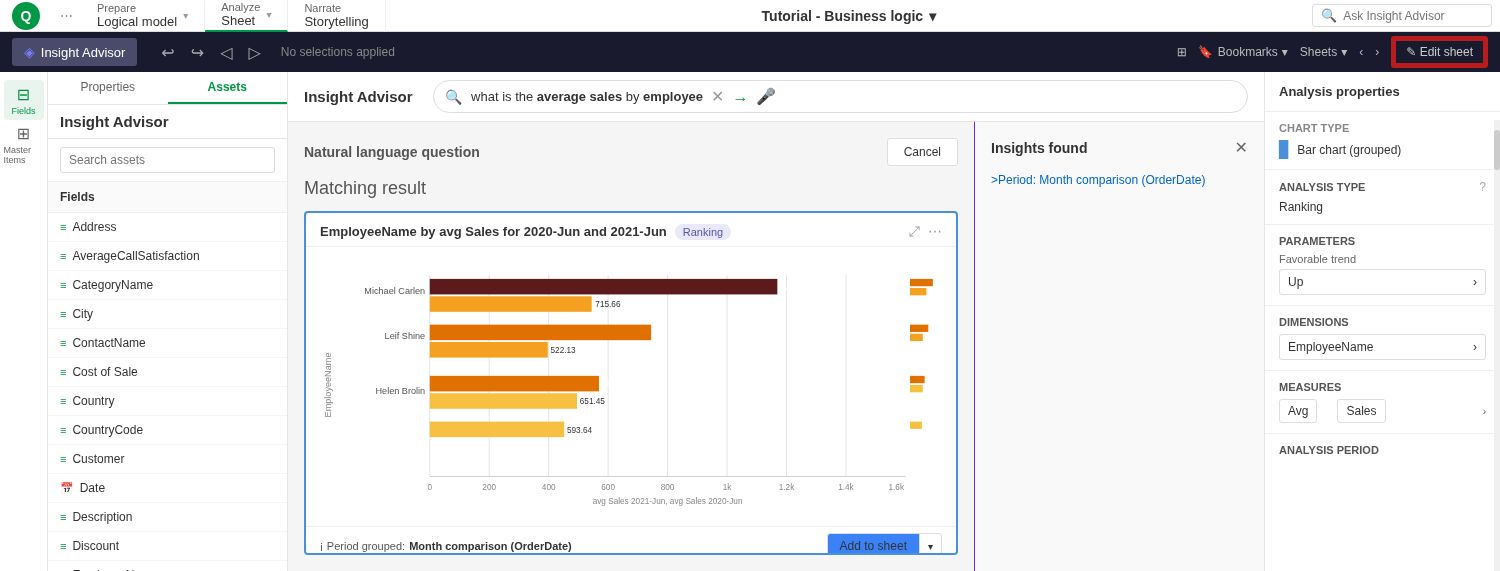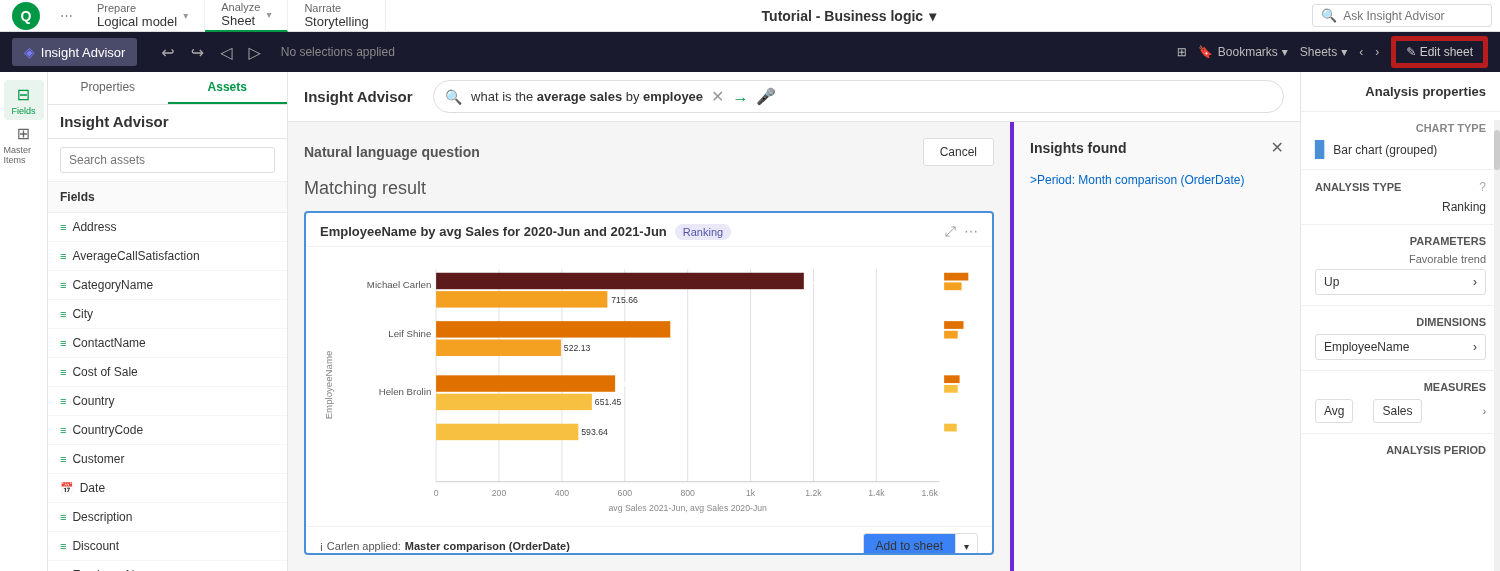--- a/index.html
+++ b/index.html
@@ -165,33 +165,33 @@
     .period-highlight { font-weight: 600; color: #333; }
     .add-sheet-btn {
       display: flex; align-items: center; gap: 0;
       border: 1px solid #ddd; border-radius: 3px; overflow: hidden; cursor: pointer;
     }
     .add-sheet-main { padding: 5px 12px; font-size: 12px; color: #333; background: #3b82f6; border-right: 1px solid #ddd; }
     .add-sheet-chevron { padding: 5px 8px; font-size: 10px; color: #333; background: #fff; }
 
     
     .insights-panel {
-      width: 290px; background: #f9f9f9; border-left: 4px solid #6d28d9;
+      width: 290px; background: #f9f9f9; border-left: 1px solid #6d28d9;
       display: flex; flex-direction: column; padding: 16px; gap: 12px;
     }
     .insights-header { display: flex; align-items: center; justify-content: space-between; }
     .insights-title { font-size: 14px; font-weight: 600; color: #333; }
     .close-btn { color: #666; cursor: pointer; font-size: 16px; }
     .insights-text { font-size: 12px; color: #444; line-height: 1.5; }
     .period-comparison { font-size: 12px; color: #0066cc; cursor: pointer; margin-top: 4px; }
 
     
     .analysis-panel {
-      width: 200px; background: #fff; border-left: 1px solid #e5e5e5;
-      display: flex; flex-direction: column; overflow-y: auto; text-align: right;
+      width: 236px; background: #fff; border-left: 1px solid #e5e5e5;
+      display: flex; flex-direction: column; overflow-y: auto;
     }
     .analysis-panel-header {
       padding: 12px 14px; font-size: 13px; font-weight: 600; color: #333;
       border-bottom: 1px solid #eee;
     }
     .analysis-section { padding: 10px 14px; border-bottom: 1px solid #f0f0f0; }
     .analysis-section-title { font-size: 11px; color: #888; font-weight: 600; margin-bottom: 6px; text-transform: uppercase; }
     .analysis-value { font-size: 12px; color: #333; font-weight: 500; display: flex; align-items: center; gap: 6px; }
     .chart-type-icon { color: #4a90d9; font-size: 16px; }
     .analysis-type-section { padding: 10px 14px; border-bottom: 1px solid #f0f0f0; }
@@ -486,22 +486,22 @@
               <rect x="645" y="74" width="14" height="8" fill="#f4a020"></rect>
               <rect x="645" y="120" width="16" height="8" fill="#e07000"></rect>
               <rect x="645" y="130" width="14" height="8" fill="#f8c040"></rect>
               <rect x="645" y="170" width="13" height="8" fill="#f8c040"></rect>
             </svg>
           </div>
 
           <div class="chart-footer">
             <div class="period-note">
               <span>ℹ</span>
-              <span>Carlen applied:</span>
-              <span class="period-highlight">Master comparison (OrderDate)</span>
+              <span>Period grouped:</span>
+              <span class="period-highlight">Month comparison (OrderDate)</span>
             </div>
             <div class="add-sheet-btn">
               <span class="add-sheet-main">Add to sheet</span>
               <span class="add-sheet-chevron">▾</span>
             </div>
           </div>
         </div>
       </div>
 
       <div class="insights-panel">

